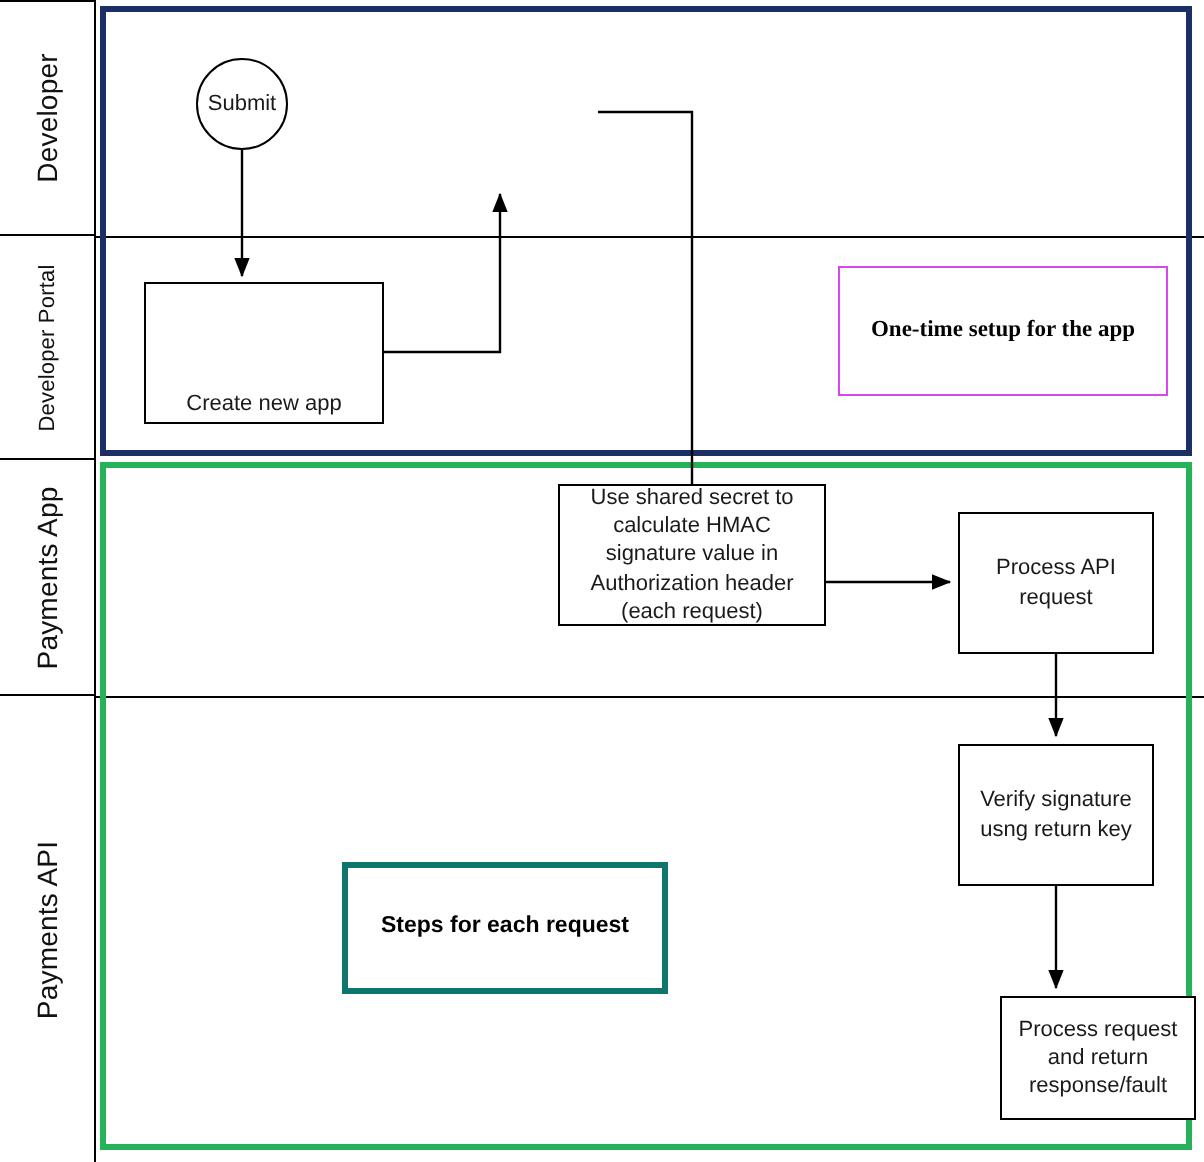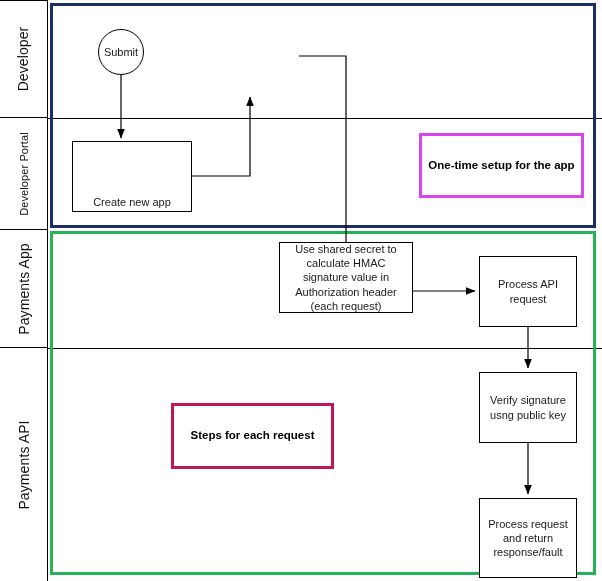--- a/index.html
+++ b/index.html
@@ -68,22 +68,22 @@
     display: flex;
     align-items: center;
     justify-content: center;
     text-align: center;
     font-size: 11.5px;
     font-weight: bold;
     color: #000000;
     line-height: 1.35;
     padding: 2px 6px;
   }
-  .callout.navy  { border: 3px solid #d946ef; }
-  .callout.green { border: 3px solid #be185d; }
+  .callout.navy  { border: 1px solid #d946ef; font-family: Liberation Serif, serif; }
+  .callout.green { border: 3px solid #0f766e; margin-top: 28px; }
 
   
   .node {
     position: absolute;
     box-sizing: border-box;
     border: 1px solid #000000;
     background: #ffffff;
     display: flex;
     align-items: center;
     justify-content: center;
@@ -166,24 +166,24 @@
 
   <div class="node" style="left:279px;top:242px;width:134px;height:71px;">
     <span>Use shared secret to calculate HMAC signature value in Authorization header (each request)</span>
   </div>
 
   <div class="node" style="left:479px;top:256px;width:98px;height:71px;">
     <span>Process API request</span>
   </div>
 
   <div class="node" style="left:479px;top:372px;width:98px;height:71px;">
-    <span>Verify signature usng public key</span>
+    <span>Verify signature usng return key</span>
   </div>
 
-  <div class="node" style="left:479px;top:498px;width:98px;height:80px;">
+  <div class="node" style="left:500px;top:498px;width:98px;height:62px;">
     <span>Process request and return response/fault</span>
   </div>
 
   <div class="callout navy" style="left:419px;top:133px;width:165px;height:65px;">
     <span>One-time setup for the app</span>
   </div>
 
   <div class="callout green" style="left:171px;top:403px;width:163px;height:66px;">
     <span>Steps for each request</span>
   </div>

